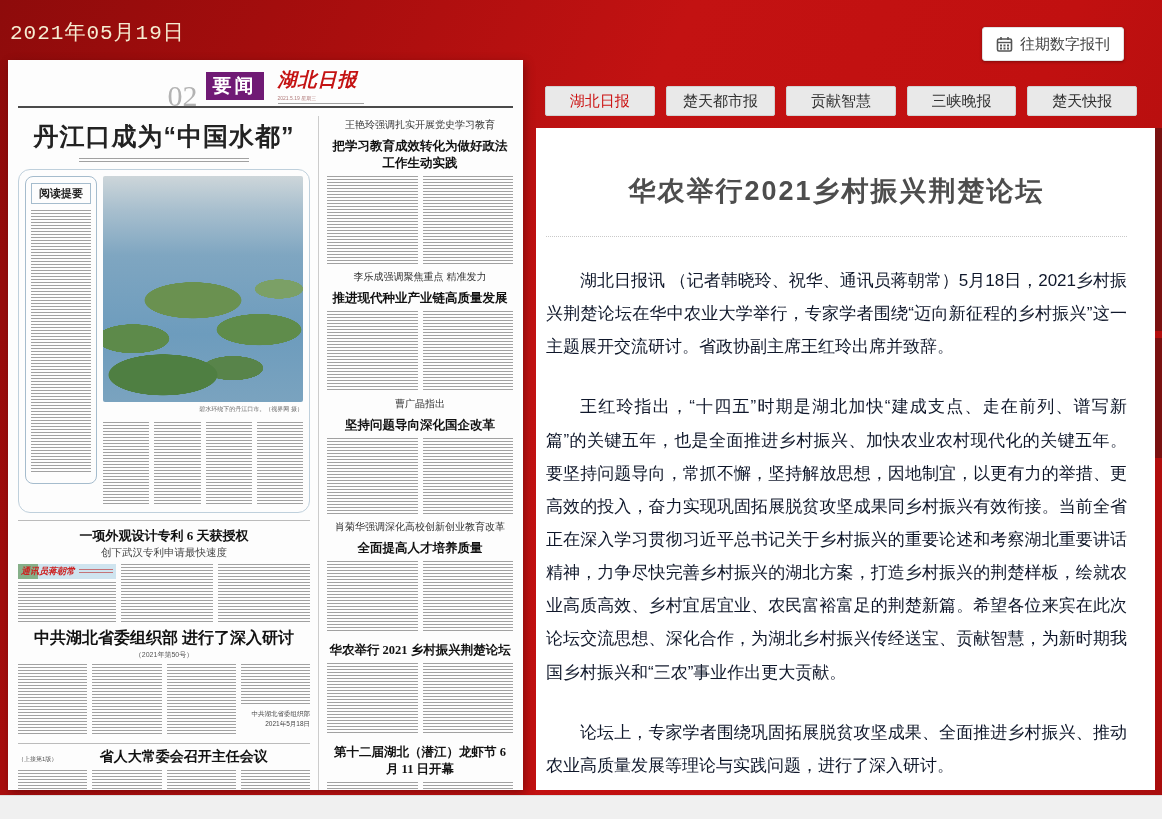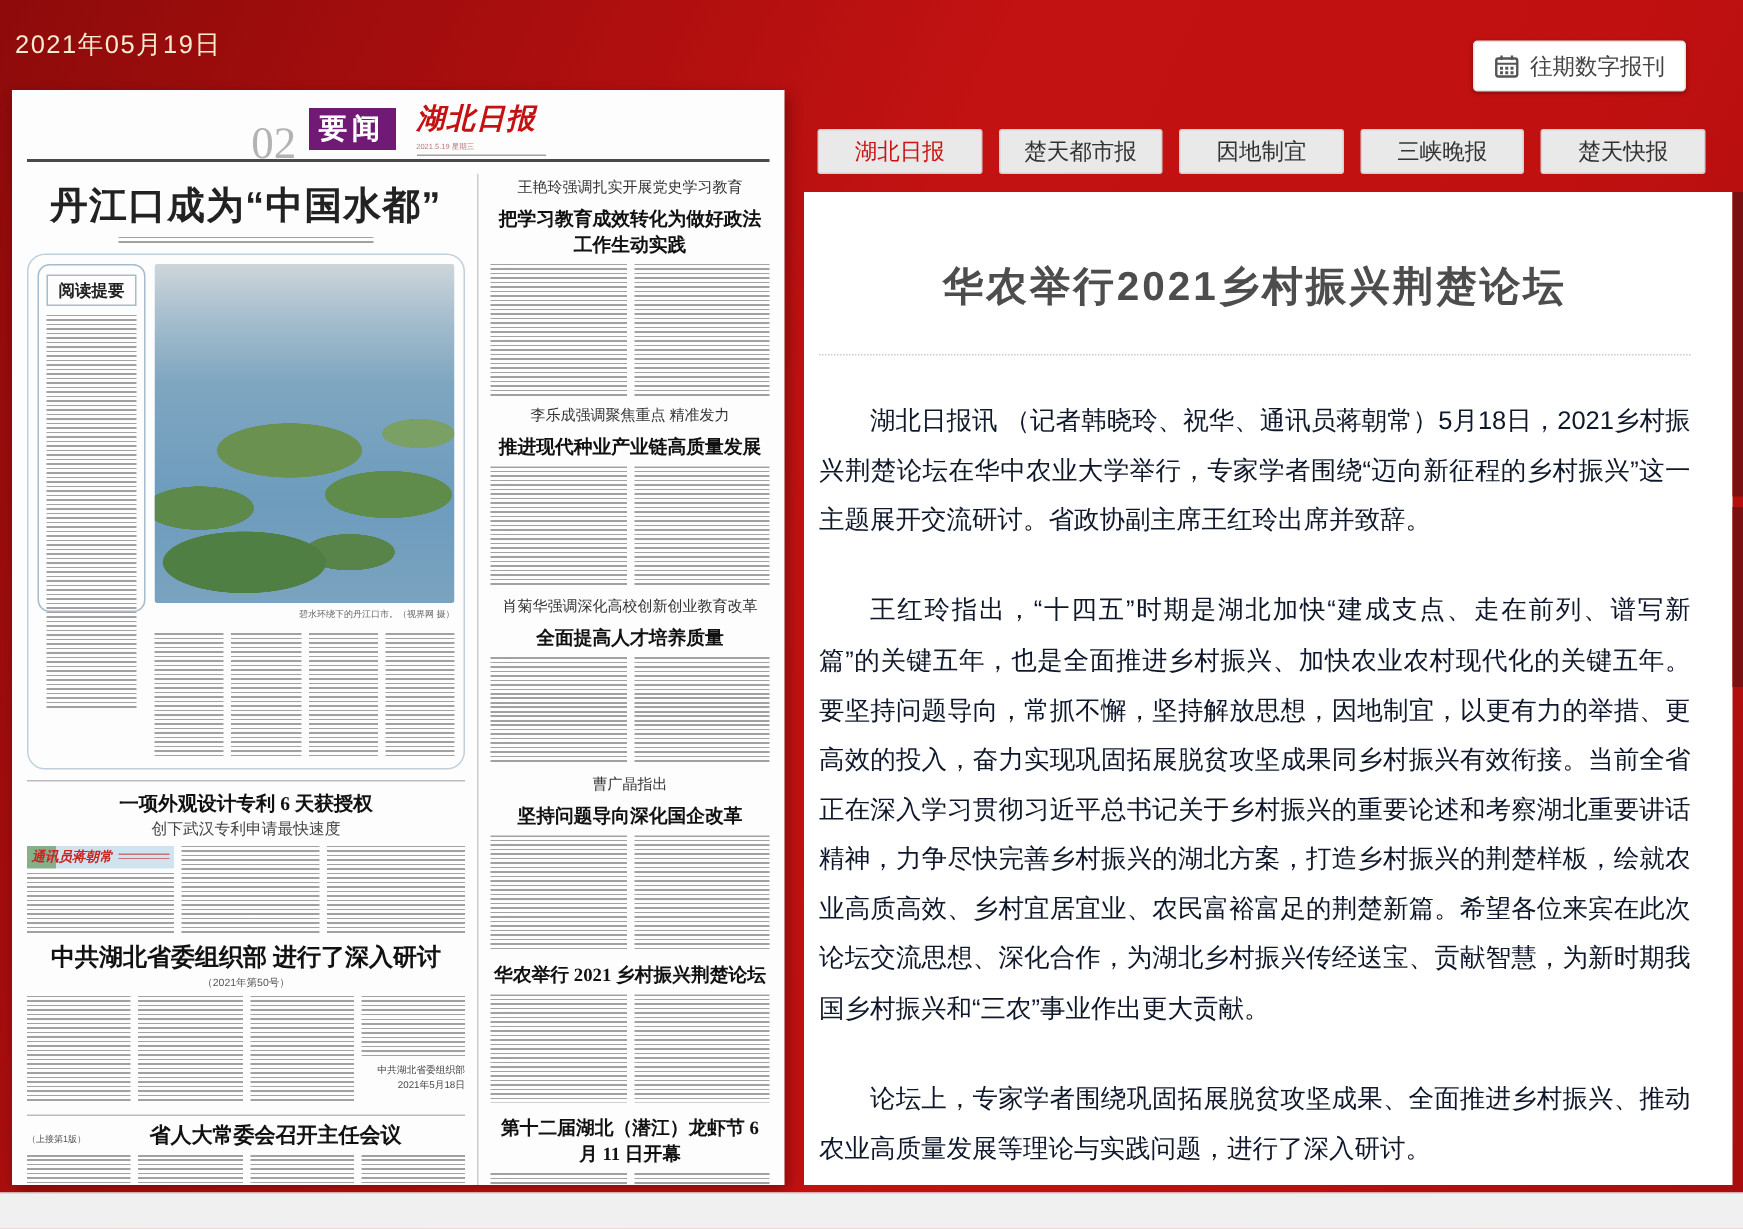--- a/index.html
+++ b/index.html
@@ -1,20 +1,20 @@
 <!DOCTYPE html>
 <html><head>
 <meta charset="utf-8">
 <style>
   html,body{margin:0;padding:0;}
   body{width:1162px;height:819px;overflow:hidden;font-family:"Liberation Sans",sans-serif;}
   .stage{position:relative;width:1162px;height:819px;
     background:linear-gradient(115deg,#8e0b0b 0%,#a30d0d 18%,#c31212 45%,#c11010 70%,#a80d0d 100%);}
   
-  .date{position:absolute;left:10px;top:18px;font-size:17px;color:#f6ecd2;letter-spacing:1px;}
+  .date{position:absolute;left:10px;top:18px;font-size:21px;color:#f6ecd2;letter-spacing:1px;font-family:Liberation Mono, monospace;}
   .archive-btn{position:absolute;right:38px;top:27px;height:32px;display:flex;align-items:center;gap:7px;
     background:#fff;border:1px solid #e2e2e2;border-radius:3px;padding:16px 13px;font-size:15px;color:#444;
     box-shadow:0 1px 3px rgba(0,0,0,.35);cursor:pointer;font-family:"Liberation Sans",sans-serif;}
   .cal{display:inline-flex;}
   
   .tabs{position:absolute;left:545px;top:86px;width:592px;height:30px;display:flex;gap:11px;}
   .tab{flex:1;background:#e9e9e9;border:1px solid #d2d2d2;border-radius:2px;display:flex;align-items:center;
     justify-content:center;font-size:15px;color:#333;cursor:pointer;}
   .tab.active{color:#cc1111;}
   
@@ -41,21 +41,21 @@
   .mast{color:#c41212;font-family:"Liberation Serif",serif;font-style:italic;font-weight:bold;font-size:19px;letter-spacing:1px;}
   .dateline{font-size:5px;color:#b07a7a;}
   .p-body{display:flex;padding-top:8px;}
   .p-left{width:300px;padding-right:8px;box-sizing:border-box;}
   .p-right{flex:1;border-left:1px solid #ccc;padding-left:8px;}
   .lead-h{margin:4px 0 2px;text-align:center;font-size:25px;font-weight:bold;color:#222;letter-spacing:1px;
     font-family:"Liberation Sans",sans-serif;}
   .byline{width:170px;height:4px;margin:5px auto 7px;}
   .ft{background-image:repeating-linear-gradient(to bottom,rgba(70,70,70,.5) 0,rgba(70,70,70,.5) 1px,transparent 1px,transparent 3px);}
   .lead-frame{border:1px solid #bfd0dc;border-radius:12px;padding:6px;display:flex;gap:6px;}
-  .readbox{width:72px;flex:none;border:1.5px solid #a5bccd;border-radius:8px;padding:6px 5px;box-sizing:border-box;height:232px;}
+  .readbox{width:72px;flex:none;border:1.5px solid #a5bccd;border-radius:8px;padding:6px 5px;box-sizing:border-box;height:308px;}
   .readbox .rb-t{display:block;text-align:center;font-family:"Liberation Serif",serif;font-weight:bold;font-size:11px;
     color:#222;border:1px solid #a5bccd;padding:2px 0;margin-bottom:6px;}
   .leadcol{flex:1;display:flex;flex-direction:column;}
   .photo{height:226px;border-radius:2px;
     background:
       radial-gradient(60px 24px at 15% 72%,#5d8a4a 0 60%,transparent 61%),
       radial-gradient(80px 30px at 45% 55%,#6a9150 0 60%,transparent 61%),
       radial-gradient(70px 26px at 78% 68%,#5f8c4b 0 60%,transparent 61%),
       radial-gradient(90px 34px at 30% 88%,#4f7f42 0 60%,transparent 61%),
       radial-gradient(50px 20px at 65% 85%,#58844a 0 60%,transparent 61%),
@@ -100,21 +100,21 @@
         <rect x="7.5" y="11.5" width="2" height="2" fill="#555"></rect>
           <rect x="11" y="11.5" width="2" height="2" fill="#555"></rect>
       </svg>
     </span>
     <span>往期数字报刊</span>
   </button>
 
   <div class="tabs">
     <div class="tab active">湖北日报</div>
     <div class="tab">楚天都市报</div>
-    <div class="tab">因地制宜</div>
+    <div class="tab">贡献智慧</div>
     <div class="tab">三峡晚报</div>
     <div class="tab">楚天快报</div>
   </div>
 
   <div class="paper">
     <div class="p-head">
       <span class="pno">02</span>
       <span class="sec">要闻</span>
       <span class="mastwrap">
         <span class="mast">湖北日报</span>
@@ -206,33 +206,33 @@
         </div>
         <div>
           <div class="kicker">李乐成强调聚焦重点 精准发力</div>
           <div class="sec-h h13">推进现代种业产业链高质量发展</div>
           <div class="cols">
             <div class="c ft" style="height:80px"></div>
             <div class="c ft" style="height:80px"></div>
           </div>
         </div>
         <div>
+          <div class="kicker">曹广晶指出</div>
+          <div class="sec-h h13">坚持问题导向深化国企改革</div>
+          <div class="cols">
+            <div class="c ft" style="height:76px"></div>
+            <div class="c ft" style="height:76px"></div>
+          </div>
+        </div>
+        <div>
           <div class="kicker">肖菊华强调深化高校创新创业教育改革</div>
           <div class="sec-h h13">全面提高人才培养质量</div>
           <div class="cols">
             <div class="c ft" style="height:72px"></div>
             <div class="c ft" style="height:72px"></div>
-          </div>
-        </div>
-        <div>
-          <div class="kicker">曹广晶指出</div>
-          <div class="sec-h h13">坚持问题导向深化国企改革</div>
-          <div class="cols">
-            <div class="c ft" style="height:76px"></div>
-            <div class="c ft" style="height:76px"></div>
           </div>
         </div>
         <div>
           <div class="sec-h h13" style="margin-top:9px">华农举行 2021 乡村振兴荆楚论坛</div>
           <div class="cols">
             <div class="c ft" style="height:72px"></div>
             <div class="c ft" style="height:72px"></div>
           </div>
         </div>
         <div>

